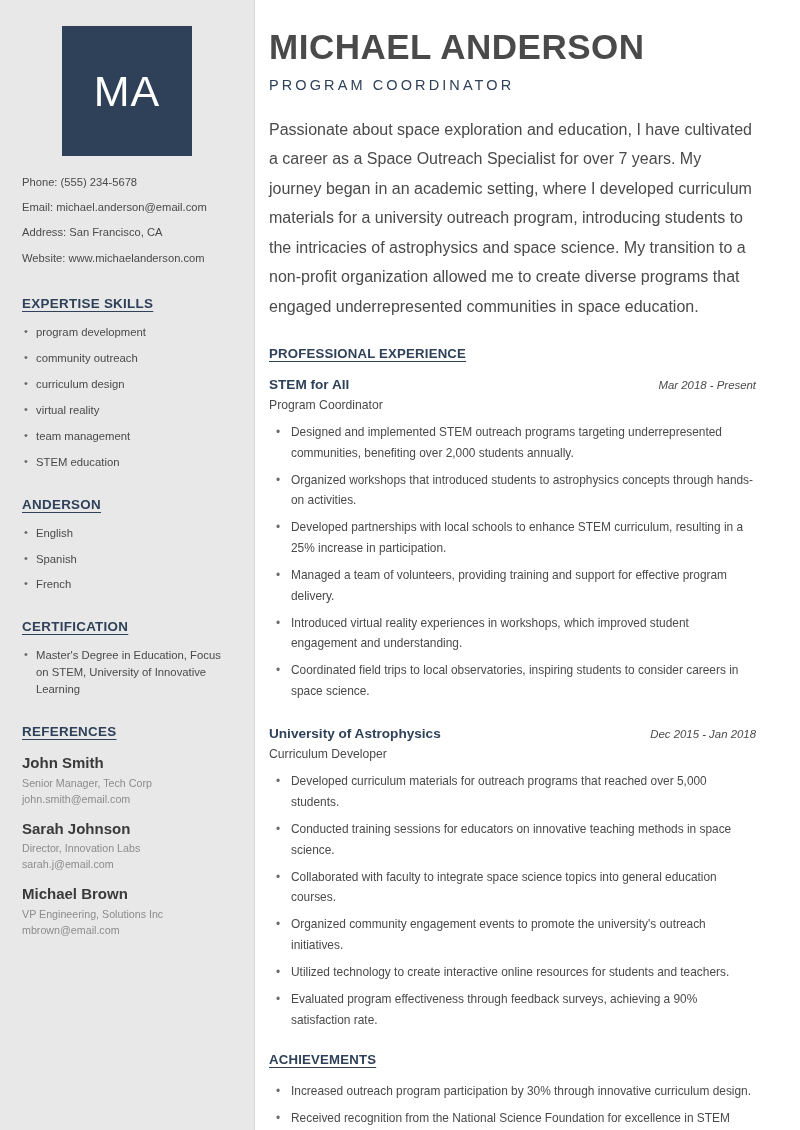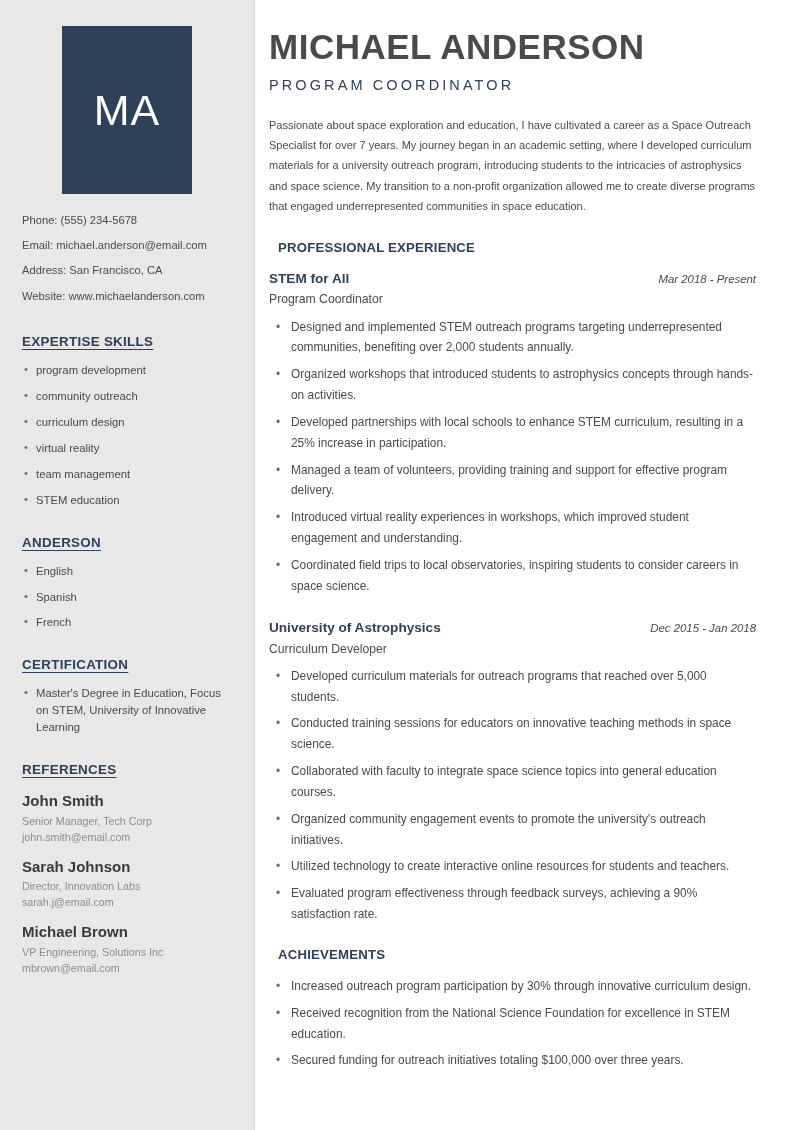--- a/index.html
+++ b/index.html
@@ -26,21 +26,21 @@
   .sidebar {
     width: 255px;
     flex: 0 0 255px;
     background: #e8e8e8;
     border-right: 1px solid #d8d8d8;
     box-sizing: border-box;
     padding: 22px 22px 0 22px;
   }
   .avatar {
     width: 130px;
-    height: 168px;
+    height: 130px;
     margin: 4px auto 18px auto;
     background: #2e4159;
     color: #ffffff;
     display: flex;
     align-items: center;
     justify-content: center;
     font-size: 43px;
     font-weight: 400;
     letter-spacing: 1px;
     font-family: "Liberation Sans", sans-serif;
@@ -109,33 +109,34 @@
     line-height: 1.1;
     margin: 0 0 10px 0;
   }
   .role {
     font-size: 14.5px;
     color: #2e4159;
     letter-spacing: 3.1px;
     margin: 0 0 22px 0;
   }
   .summary {
-    font-size: 11px;
+    font-size: 16px;
     color: #4a4a4a;
     line-height: 1.85;
     margin: 0 0 24px 0;
     text-align: left;
   }
   .main-heading {
     font-size: 13.2px;
     font-weight: bold;
     color: #2e4159;
+    text-decoration: underline;
     text-underline-offset: 3px;
     letter-spacing: 0.2px;
-    margin: 0 0 14px 9px;
+    margin: 0 0 14px 0;
   }
   .job { margin-bottom: 18px; }
   .job-head {
     display: flex;
     justify-content: space-between;
     align-items: baseline;
   }
   .job-company {
     font-size: 13.6px;
     font-weight: bold;

